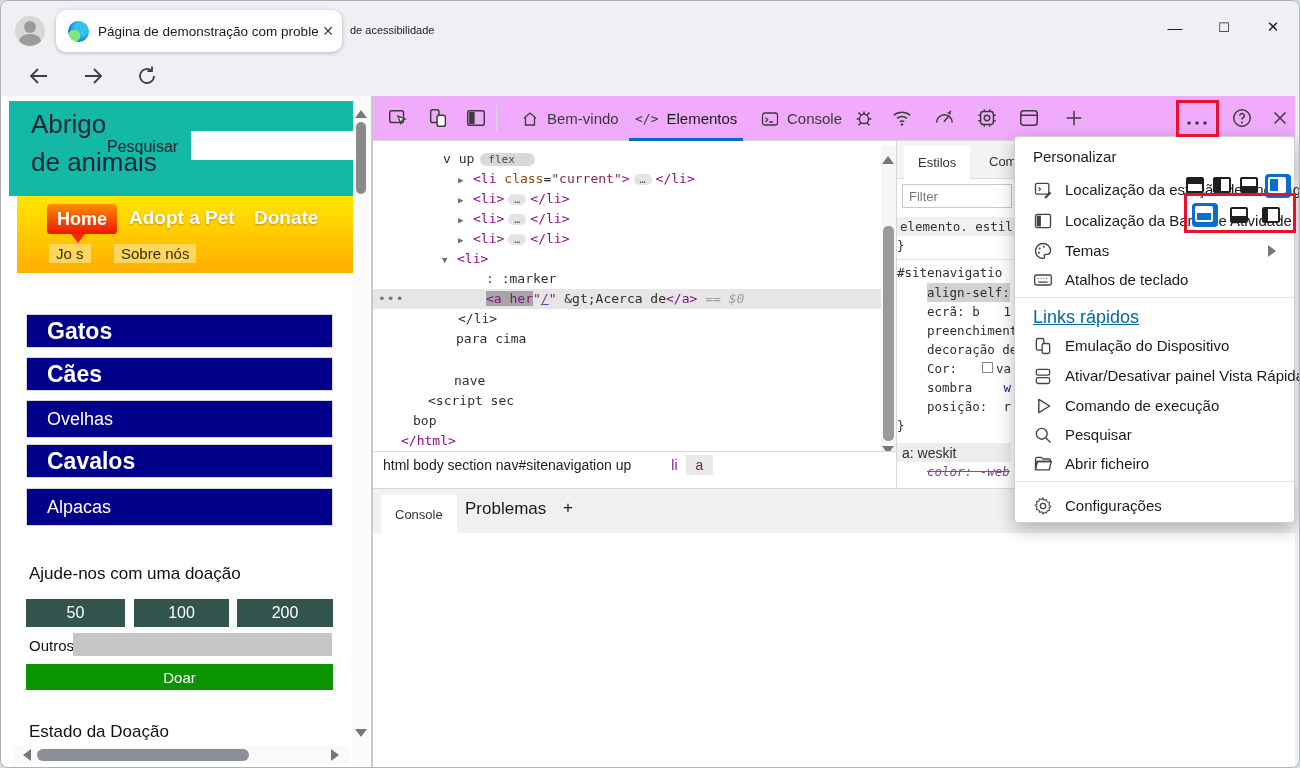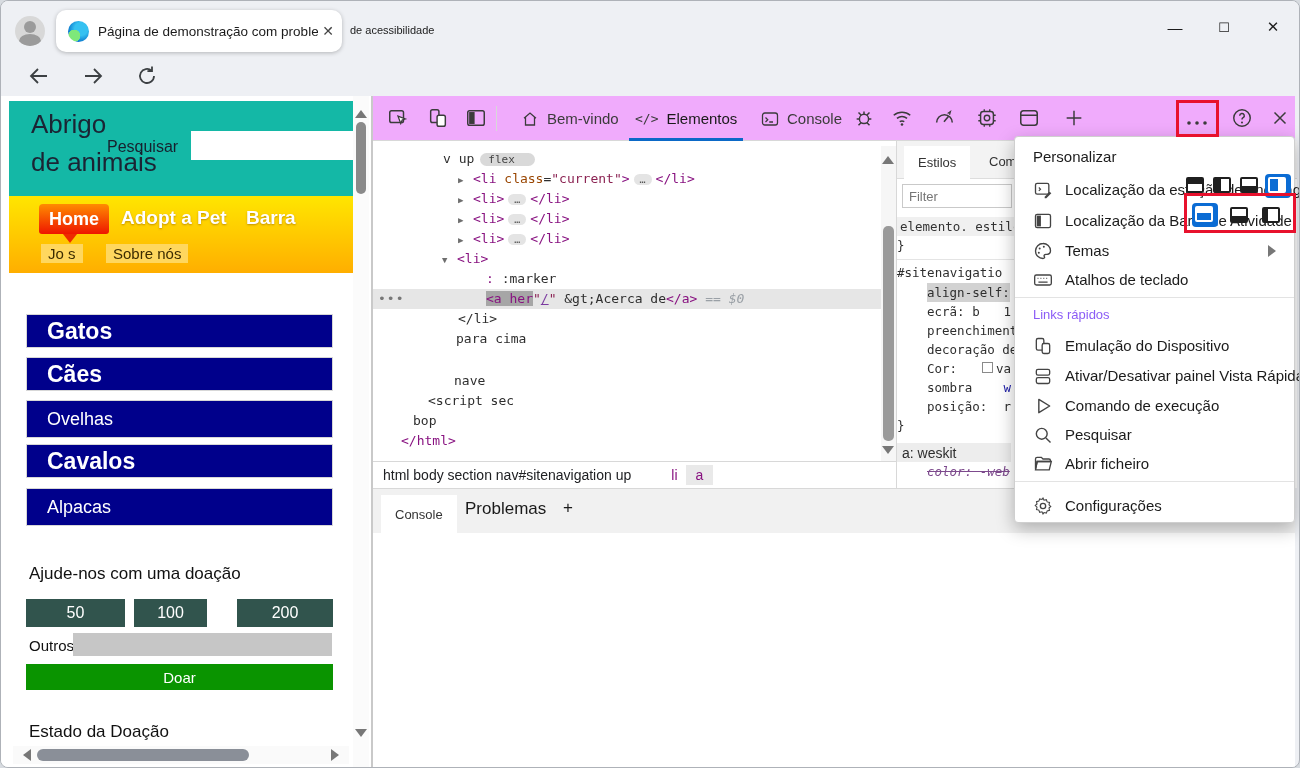--- a/index.html
+++ b/index.html
@@ -31,21 +31,21 @@
   .url-text { font-size:15px; color:#3f4246; margin-left:12px; white-space:nowrap; }
   .more-dots { position:absolute; right:24px; top:64px; color:#3c4043; }
 
   
   .page-pane { position:absolute; left:0; top:95px; width:370px; height:673px; background:#fff; overflow:hidden; }
   .site-header { position:absolute; left:8px; top:5px; width:344px; height:95px; background:#14b8a6; }
   .site-title1 { position:absolute; left:22px; top:8px; font-size:26px; color:#1b2434; }
   .site-title2 { position:absolute; left:22px; top:46px; font-size:26px; color:#1b2434; }
   .search-label { position:absolute; left:98px; top:37px; font-size:16px; color:#17202e; }
   .search-input { position:absolute; left:182px; top:30px; width:162px; height:29px; background:#fff; border:none; }
-  .site-nav { position:absolute; left:8px; top:100px; width:344px; height:77px;
+  .site-nav { position:absolute; left:16px; top:100px; width:344px; height:77px;
               background:linear-gradient(#ffe600, #ffae00);padding-left:46px; }
   .nav-home { position:absolute; left:30px; top:8px; width:70px; height:30px; border-radius:4px 4px 3px 3px;
               background:linear-gradient(#ff8c00,#ee1500); color:#fff; font-weight:bold; font-size:18px;
               display:flex; align-items:center; justify-content:center; }
   .nav-home:after { content:""; position:absolute; left:24px; top:30px; border:7px solid transparent; border-top:9px solid #ee2a00; }
   .nav-link { position:absolute; top:11px; color:#fff; font-weight:bold; font-size:19px; text-shadow:0 1px 2px rgba(140,90,0,.55); }
   .nav-link.adopt { left:112px; }
   .nav-link.donate { left:237px; }
   .nav-pill { position:absolute; top:48px; background:#ffd75e; color:#3c2c00; font-size:15px; padding:1px 7px; }
   .nav-pill.jobs { left:32px; }
@@ -95,21 +95,21 @@
   .p-link { color:#7b3aa0; text-decoration:underline; }
   .p-hl { background:#a6a6a6; }
   .p-marker { color:#881280; }
   .dt-vscroll { position:absolute; left:508px; top:50px; width:15px; height:315px; background:#f6f6f6; }
   .dt-vscroll .thumb { position:absolute; left:2px; top:80px; width:11px; height:215px; border-radius:5px; background:#9a9a9a; }
   .tri-up { border:6px solid transparent; border-bottom:8px solid #777; }
   .tri-down { border:6px solid transparent; border-top:8px solid #777; }
   .tri-left { border:6px solid transparent; border-right:8px solid #777; }
   .tri-right { border:6px solid transparent; border-left:8px solid #777; }
 
-  .dt-breadcrumb { position:absolute; left:0; top:365px; width:523px; height:27px; border-top:1px solid #d8d8d8;
+  .dt-breadcrumb { position:absolute; left:0; top:355px; width:523px; height:27px; border-top:1px solid #d8d8d8;
                    background:#fff; display:flex; align-items:center; font-size:14px; color:#202124; padding-left:10px; }
   .bc-li { color:#881280; margin-left:40px; }
   .bc-a { color:#881280; background:#e9e9e9; padding:2px 10px; margin-left:8px; }
   .dt-drawer { position:absolute; left:0; top:392px; width:100%; height:45px; background:#f1f1f1; border-top:1px solid #d8d8d8; }
   .drawer-console { position:absolute; left:8px; top:6px; height:39px; background:#fff; padding:0 14px; display:flex;
                     align-items:center; font-size:13px; color:#333; }
   .drawer-problems { position:absolute; left:92px; top:10px; font-size:17px; color:#1a1a1a; }
   .drawer-plus { position:absolute; left:190px; top:9px; font-size:17px; color:#1a1a1a; }
 
   .dt-styles { position:absolute; left:523px; top:45px; width:401px; height:347px; border-left:1px solid #d8d8d8; background:#fff; overflow:hidden; }
@@ -130,21 +130,21 @@
   .p-rulebar { background:#ededed; font-family:"Liberation Sans",sans-serif; font-size:14px; width:100%; padding:1px 5px; }
 
   
   .menu { position:absolute; left:1013px; top:135px; width:281px; height:387px; background:#fff; z-index:50;
           border:1px solid #cfcfcf; border-radius:4px; box-shadow:0 6px 18px rgba(0,0,0,.28); }
   .menu-title { position:absolute; left:18px; top:11px; font-size:15px; color:#1b1b1b; }
   .menu-item { position:absolute; left:0; width:100%; height:29px; display:flex; align-items:center; padding-left:18px; font-size:15px; color:#1b1b1b; }
   .menu-item .mi-icon { width:20px; height:20px; margin-right:12px; color:#444; flex:0 0 auto; }
   .menu-item .mi-label { white-space:nowrap; }
   .menu-sep { position:absolute; left:0; width:100%; height:1px; background:#e3e3e3; }
-  .menu-sub { position:absolute; left:14px; font-size:13px; color:#8b5cf6; }
+  .menu-sub { position:absolute; left:14px; font-size:18px; color:#0369a1;text-decoration:underline; }
   .submenu-arrow { position:absolute; right:12px; }
   .dock-ico { position:absolute; width:20px; height:18px; }
   .dock-sq { width:18px; height:16px; border:2px solid #1f1f1f; border-radius:2px; background:#fff; position:relative; }
   .dock-sq .strip-l { position:absolute; left:0; top:0; bottom:0; width:6px; background:#1f1f1f; }
   .dock-sq .strip-r { position:absolute; right:0; top:0; bottom:0; width:6px; background:#1f1f1f; }
   .dock-sq .strip-b { position:absolute; left:0; right:0; bottom:0; height:5px; background:#1f1f1f; }
   .dock-sq .strip-t { position:absolute; left:0; right:0; top:0; height:5px; background:#1f1f1f; }
   .dock-sel { background:#0b6cd4; border-radius:4px; padding:3px; width:26px; height:24px; }
   .dock-sel .dock-sq { border-color:#fff; background:#0b6cd4; }
   .dock-sel .dock-sq .strip-l, .dock-sel .dock-sq .strip-r, .dock-sel .dock-sq .strip-t { background:#fff; }
@@ -201,32 +201,32 @@
   <div class="page-pane">
     <div class="site-header">
       <div class="site-title1">Abrigo</div>
       <div class="site-title2">de animais</div>
       <div class="search-label">Pesquisar</div>
       <input class="search-input" type="text" style="">
     </div>
     <div class="site-nav">
       <div class="nav-home">Home</div>
       <div class="nav-link adopt">Adopt a Pet</div>
-      <div class="nav-link donate">Barra</div>
+      <div class="nav-link donate">Donate</div>
       <div class="nav-pill jobs">Jo s</div>
       <div class="nav-pill about">Sobre nós</div>
     </div>
     <div class="cat-btn" style="top:218px">Gatos</div>
     <div class="cat-btn" style="top:261px">Cães</div>
     <div class="cat-btn bold" style="top:304px">Ovelhas</div>
     <div class="cat-btn bold" style="top:392px">Alpacas</div>
     <div class="cat-btn" style="top:348px">Cavalos</div>
     <div class="donate-heading">Ajude-nos com uma doação</div>
     <div class="amt-btn" style="left:25px;width:99px">50</div>
-    <div class="amt-btn" style="left:133px;width:73px">100</div>
+    <div class="amt-btn" style="left:133px;width:95px">100</div>
     <div class="amt-btn" style="left:236px;width:96px">200</div>
     <div class="other-label">Outros</div>
     <input class="other-input" type="text" style="">
     <div class="donate-btn">Doar</div>
     <div class="status-heading">Estado da Doação</div>
     <div class="hscroll">
       <div class="scroll-arrow tri-left" style="left:4px;top:3px"></div>
       <div class="thumb"></div>
       <div class="scroll-arrow tri-right" style="right:4px;top:3px"></div>
     </div>

